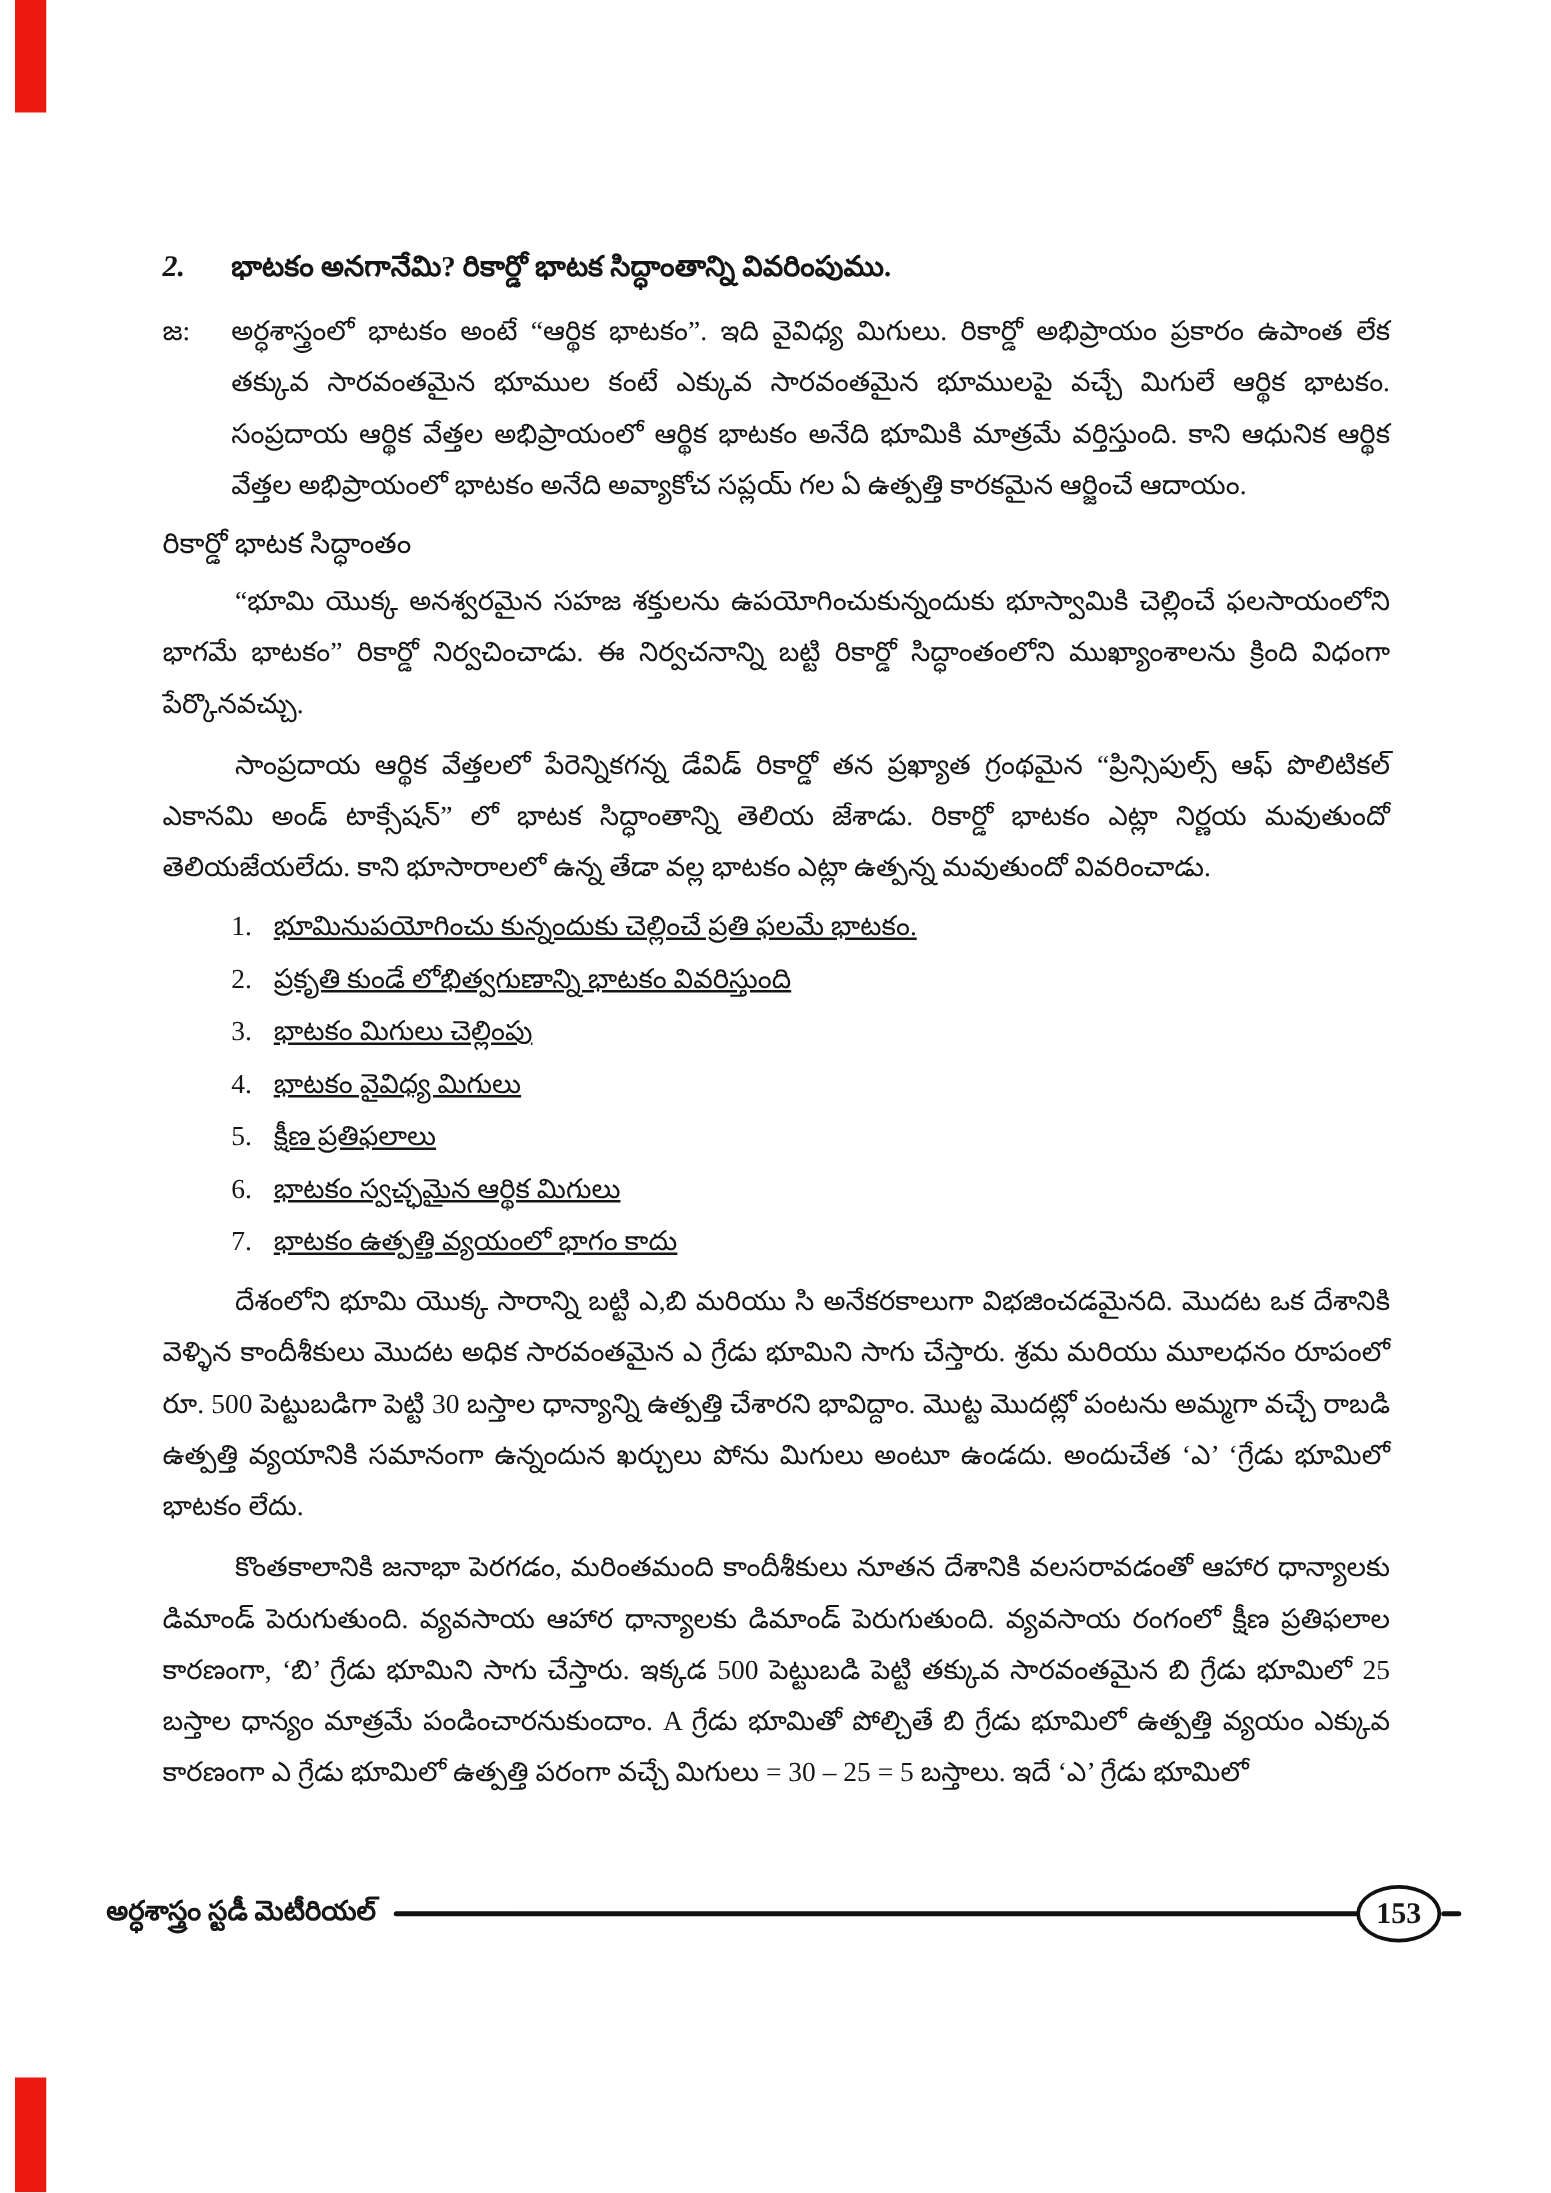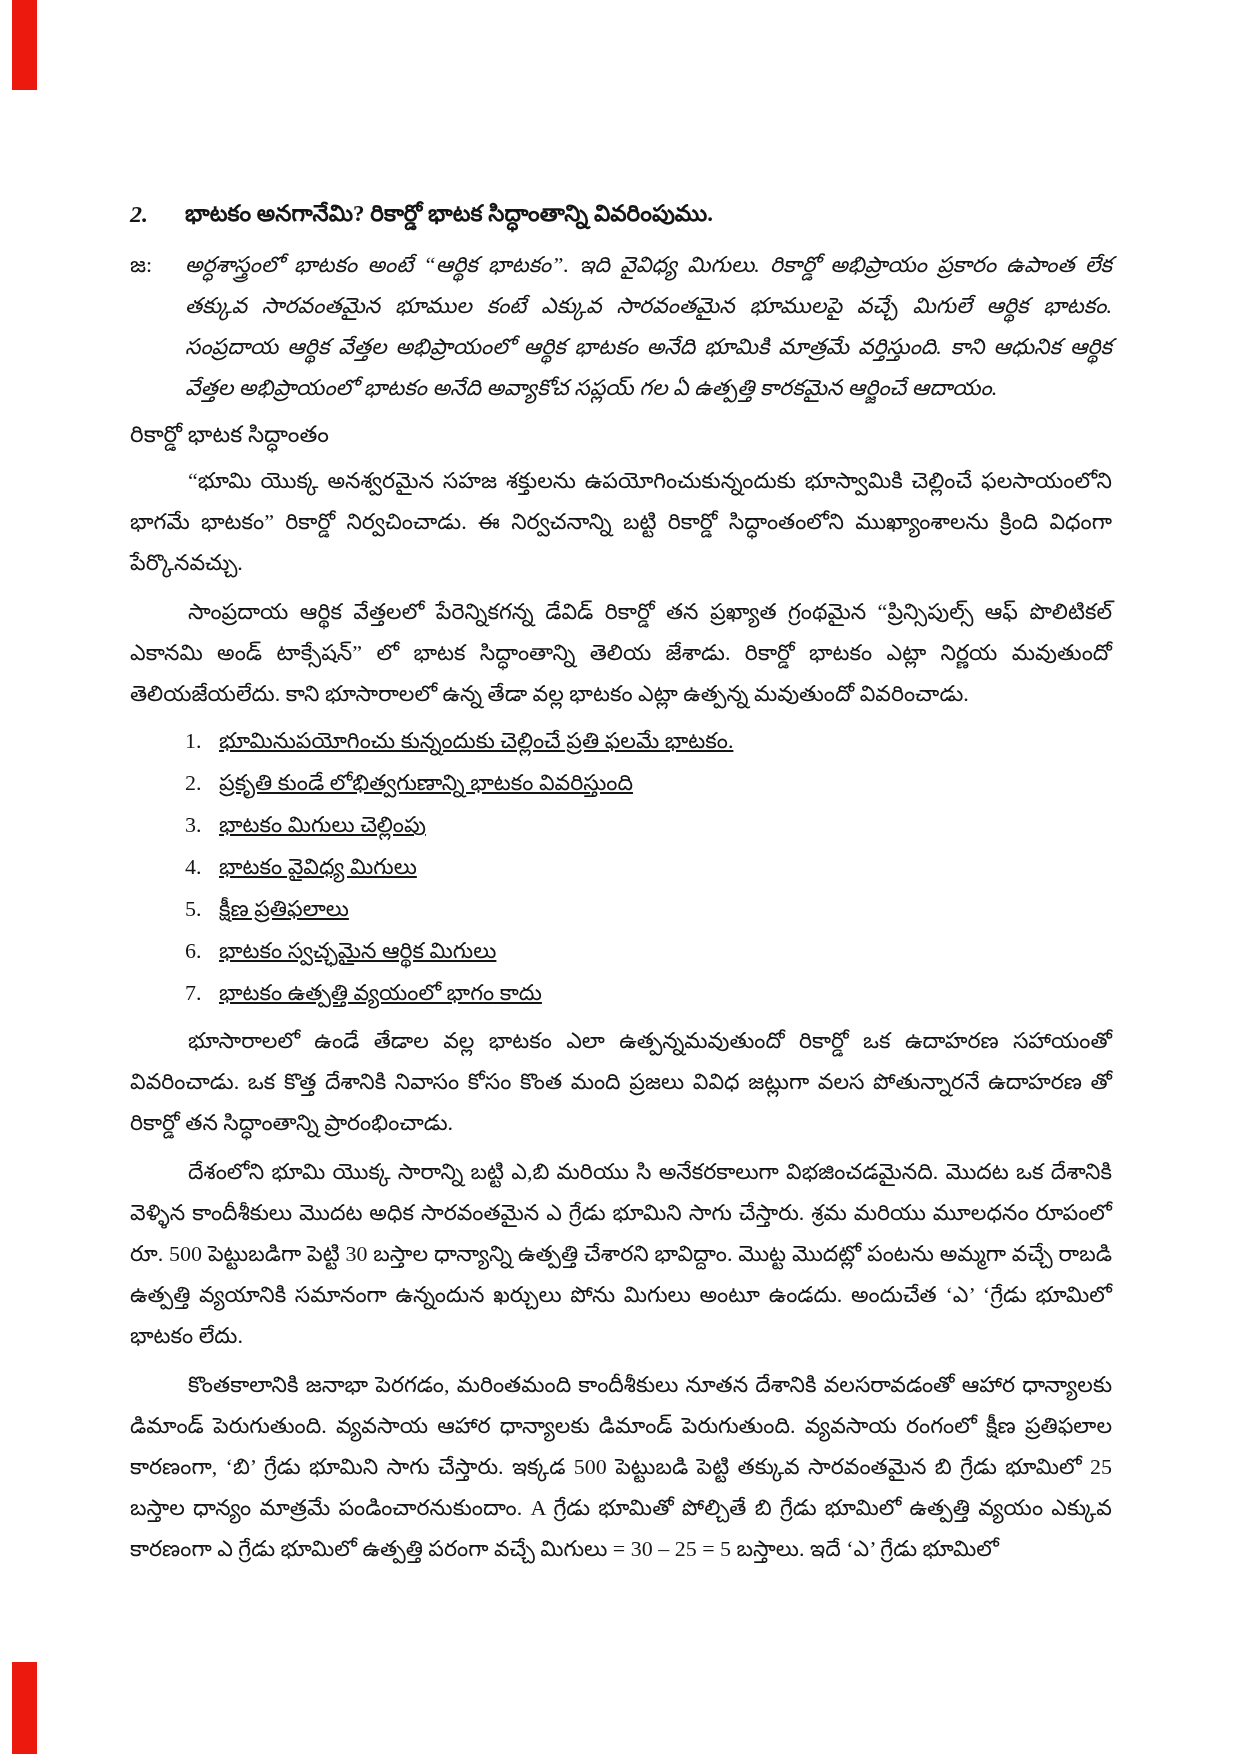--- a/index.html
+++ b/index.html
@@ -52,21 +52,20 @@
     flex: 0 0 55px;
     font-size: 22px;
     line-height: 41px;
   }
   .a-text {
     margin: 0;
     flex: 1;
     font-size: 22px;
     line-height: 41px;
     text-align: justify;
-    font-style: italic;
   }
   .section-heading {
     margin: 10px 0 6px 0;
     font-size: 23px;
     font-weight: normal;
     line-height: 34px;
   }
   .para {
     margin: 8px 0 0 0;
     font-size: 22px;
@@ -185,22 +184,29 @@
         <span class="pt-num">6.</span>
         <span class="pt-text">భాటకం స్వచ్ఛమైన ఆర్థిక మిగులు</span>
       </li>
       <li>
         <span class="pt-num">7.</span>
         <span class="pt-text">భాటకం ఉత్పత్తి వ్యయంలో భాగం కాదు</span>
       </li>
     </ol>
 
 
-    <p class="para">భూసారాలలో ఉండే తేడాల వల్ల భాటకం ఎలా ఉత్పన్నమవుతుందో రికార్డో ఒక ఉదాహరణ సహాయంతో వివరించాడు. ఒక కొత్త దేశానికి నివాసం కోసం కొంత మంది ప్రజలు వివిధ జట్లుగా వలస పోతున్నారనే ఉదాహరణ తో రికార్డో తన సిద్ధాంతాన్ని ప్రారంభించాడు.</p>
 
     <p class="para gap">దేశంలోని భూమి యొక్క సారాన్ని బట్టి ఎ,బి మరియు సి అనేకరకాలుగా విభజించడమైనది. మొదట ఒక దేశానికి వెళ్ళిన కాందీశీకులు  మొదట అధిక సారవంతమైన ఎ గ్రేడు భూమిని సాగు చేస్తారు. శ్రమ మరియు మూలధనం రూపంలో రూ. 500 పెట్టుబడిగా పెట్టి 30 బస్తాల ధాన్యాన్ని ఉత్పత్తి చేశారని భావిద్దాం. మొట్ట మొదట్లో పంటను అమ్మగా వచ్చే రాబడి ఉత్పత్తి వ్యయానికి సమానంగా ఉన్నందున ఖర్చులు పోను మిగులు అంటూ ఉండదు. అందుచేత ‘ఎ’ ‘గ్రేడు భూమిలో భాటకం లేదు.</p>
 
     <p class="para gap">కొంతకాలానికి జనాభా పెరగడం, మరింతమంది కాందీశీకులు నూతన దేశానికి వలసరావడంతో ఆహార ధాన్యాలకు డిమాండ్ పెరుగుతుంది. వ్యవసాయ ఆహార ధాన్యాలకు డిమాండ్ పెరుగుతుంది. వ్యవసాయ రంగంలో క్షీణ ప్రతిఫలాల కారణంగా, ‘బి’ గ్రేడు భూమిని సాగు చేస్తారు. ఇక్కడ 500 పెట్టుబడి పెట్టి తక్కువ సారవంతమైన బి గ్రేడు భూమిలో 25 బస్తాల ధాన్యం మాత్రమే పండించారనుకుందాం. A గ్రేడు భూమితో పోల్చితే బి గ్రేడు భూమిలో ఉత్పత్తి వ్యయం ఎక్కువ కారణంగా  ఎ గ్రేడు భూమిలో ఉత్పత్తి పరంగా వచ్చే మిగులు = 30 – 25 = 5 బస్తాలు. ఇదే ‘ఎ’ గ్రేడు భూమిలో</p>
 
   </main>
 
+  <footer class="footer">
+    <span class="footer-label">అర్ధశాస్త్రం స్టడీ మెటీరియల్</span>
+    <span class="footer-rule"></span>
+    <span class="page-badge">
+      <span>153</span>
+    </span>
+    <span class="footer-rule-end"></span>
+  </footer>
 
 </div>
 
 </body></html>

